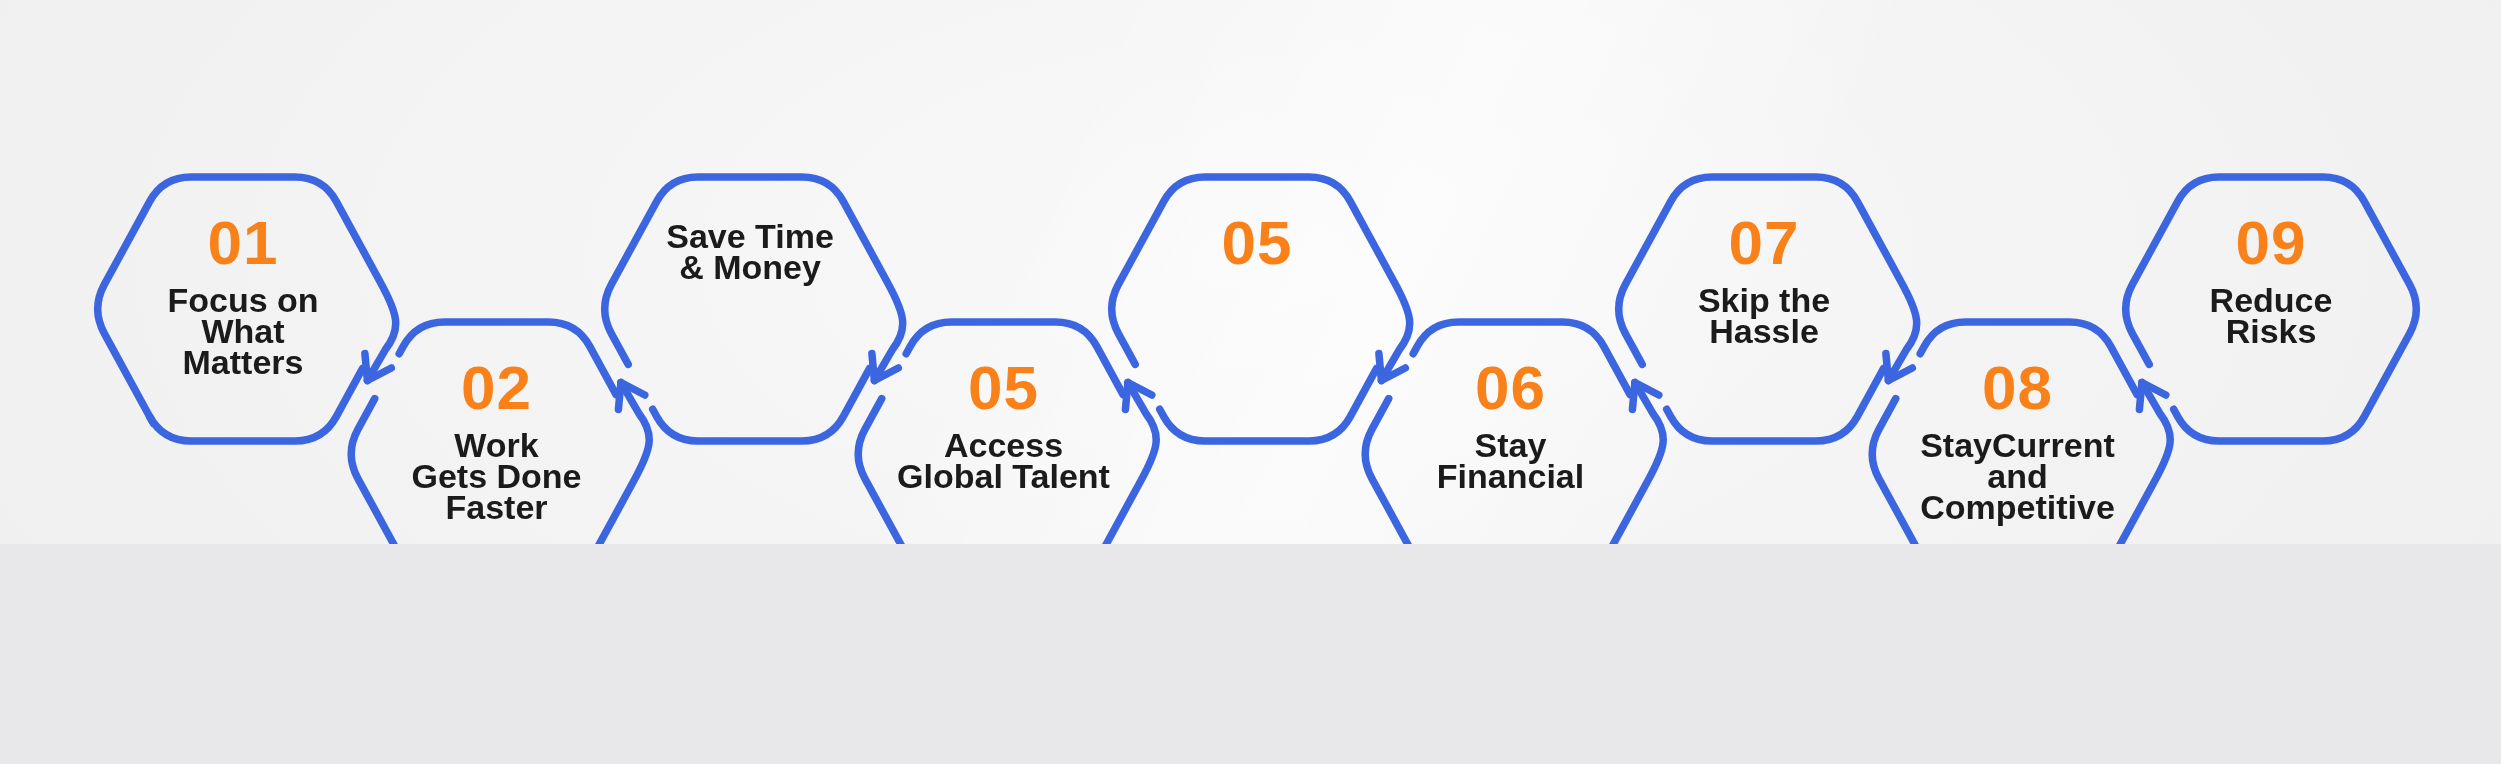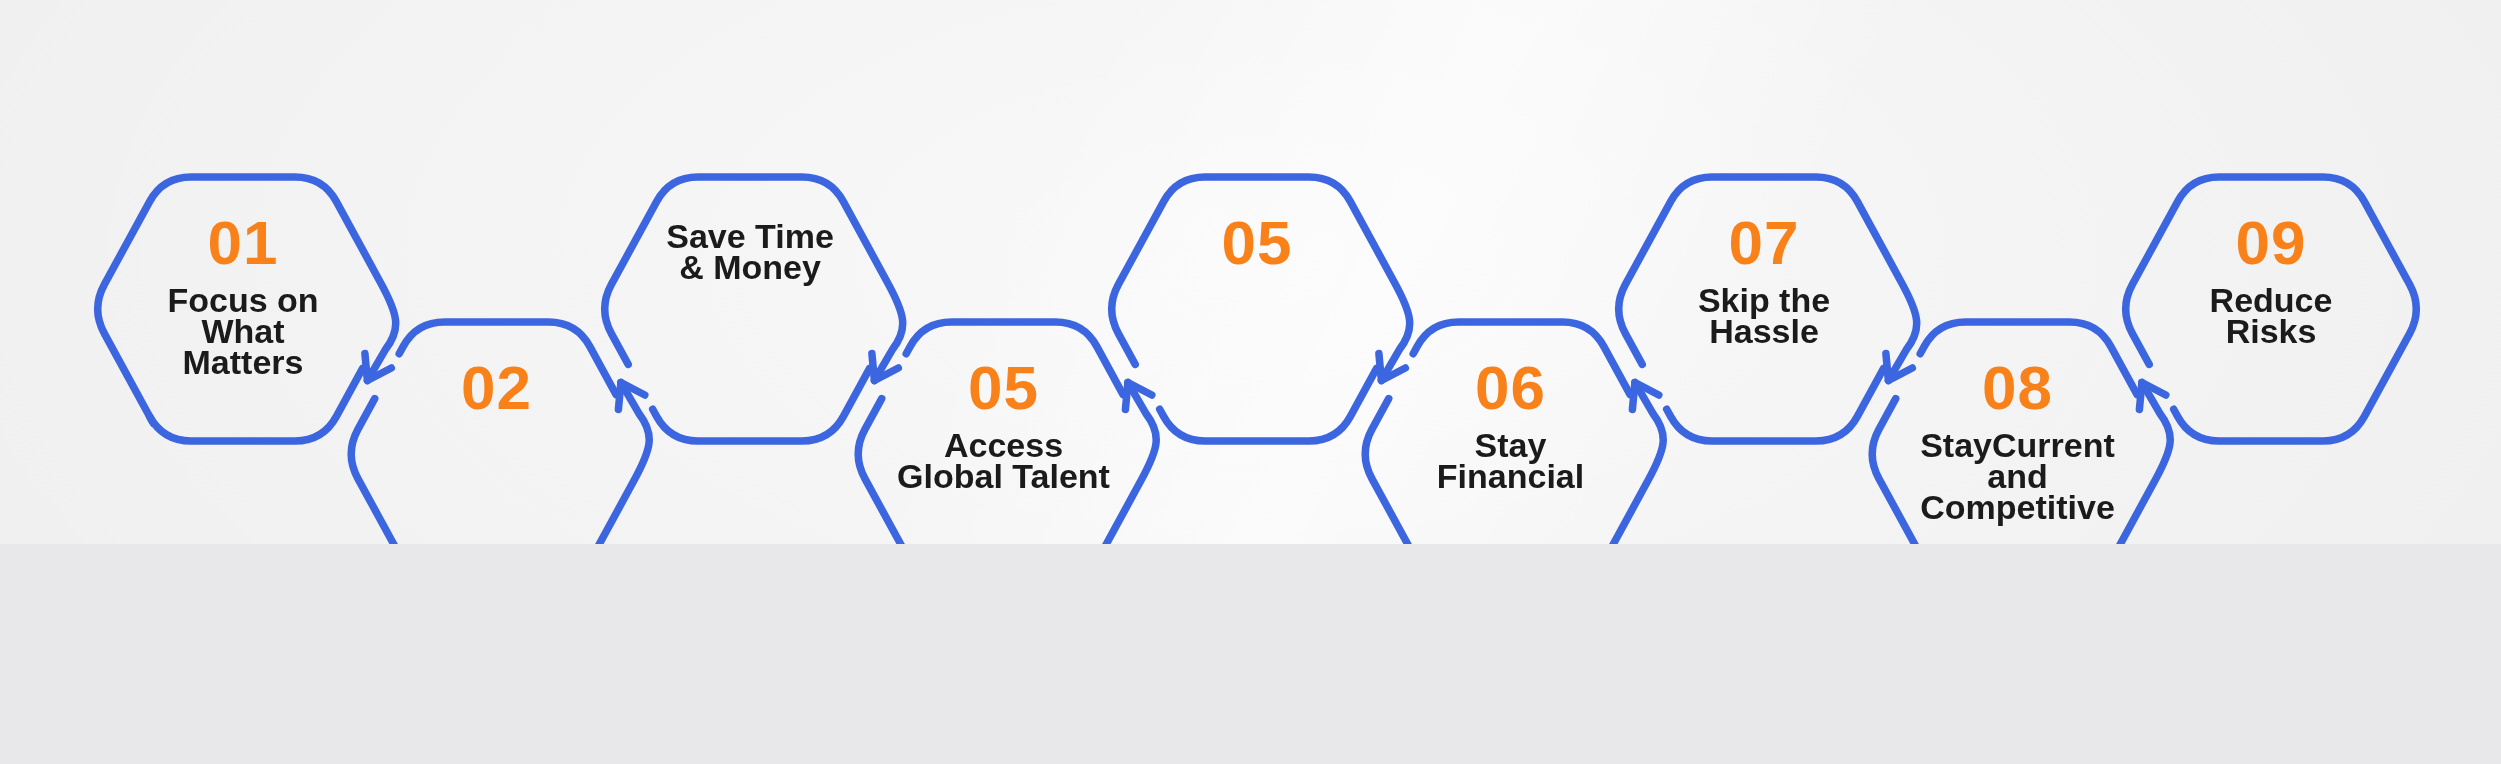--- a/index.html
+++ b/index.html
@@ -88,20 +88,23 @@
     </svg>
   <div id="text-layer">
       <div class="hex-text" style="left: 243px; top: 211px;">
         <div class="hex-num" style="color: rgb(248, 129, 26);">01</div>
         <div class="hex-label" style="color: rgb(27, 27, 27);">Focus on
 What
 Matters</div>
       </div>
       <div class="hex-text" style="left: 496.5px; top: 356px;">
         <div class="hex-num" style="color: rgb(248, 129, 26);">02</div>
+        <div class="hex-label" style="color: rgb(27, 27, 27);">Work
+Gets Done
+Faster</div>
       </div>
       <div class="hex-text" style="left: 750px; top: 211px;">
         <div class="hex-label" style="color: rgb(27, 27, 27);">Save Time
 &amp; Money</div>
       </div>
       <div class="hex-text" style="left: 1003.5px; top: 356px;">
         <div class="hex-num" style="color: rgb(248, 129, 26);">05</div>
         <div class="hex-label" style="color: rgb(27, 27, 27);">Access
 Global Talent</div>
       </div>

